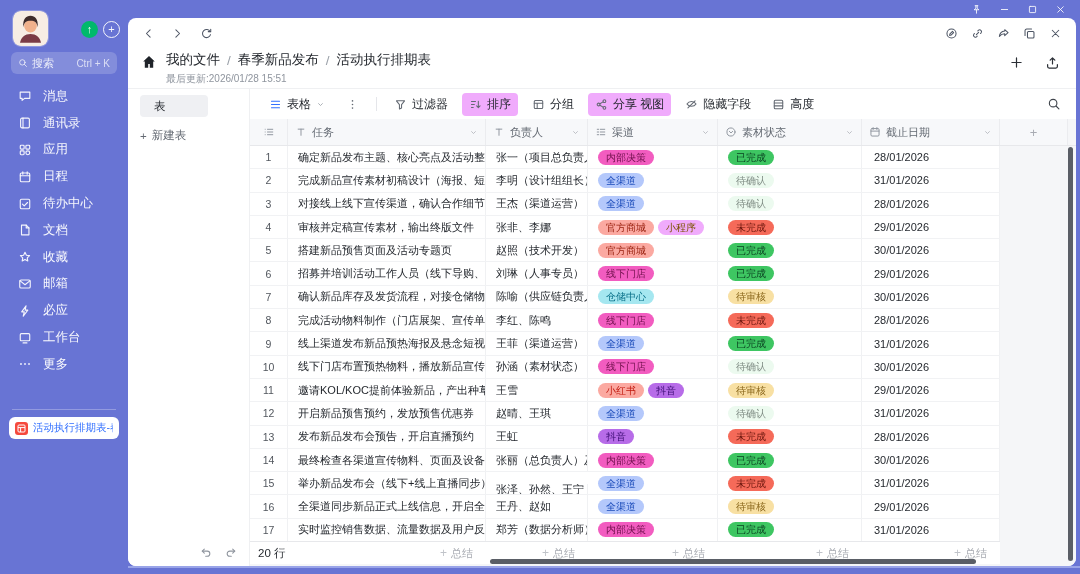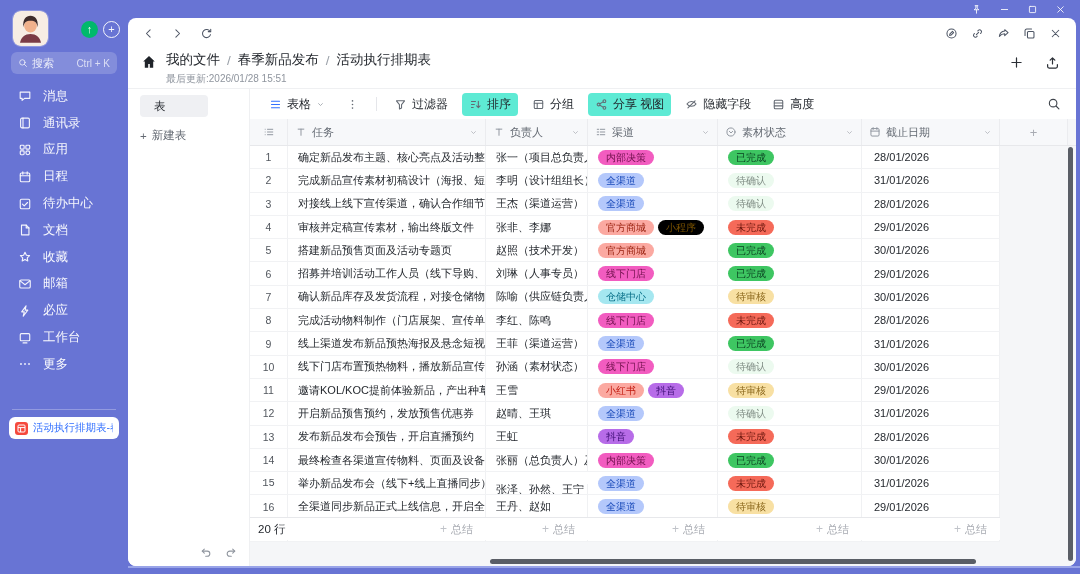--- a/index.html
+++ b/index.html
@@ -53,41 +53,41 @@
   .newtable{position:absolute;left:12px;top:39px;font-size:11.5px;color:#646A73;display:flex;gap:5px;align-items:center;cursor:pointer;}
   .undoredo{position:absolute;bottom:7px;left:72px;display:flex;gap:11px;}
   .undoredo .ic{width:13px;height:13px;color:#8F959E;cursor:pointer;}
 
   .tablecol{flex:1;position:relative;background:#F5F6F8;overflow:hidden;}
   .toolbar{height:30px;background:#fff;display:flex;align-items:center;padding-left:12px;gap:7px;position:relative;}
   .tb-item{display:flex;align-items:center;gap:5px;padding:3px 7px;border-radius:4px;font-size:12px;color:#1F2329;cursor:pointer;white-space:nowrap;}
   .tb-item .ic{width:13px;height:13px;color:#646A73;}
   .tb-item .blue{color:#3370FF;}
   .tb-item .chev{width:9px;height:9px;color:#8F959E;}
-  .tb-pill{background:#5eead4;}
+  .tb-pill{background:#f0abfc;}
   .tb-div{width:1px;height:14px;background:#E5E6EA;margin:0 3px;}
   .tb-search{position:absolute;right:15px;top:8px;width:14px;height:14px;color:#41464D;cursor:pointer;}
 
   .thead{display:flex;height:26px;border-bottom:1px solid #E7E8EB;}
   .th{background:#F7F8FA;border-right:1px solid #EBECEF;display:flex;align-items:center;padding:0 7px;gap:5px;box-sizing:border-box;cursor:pointer;}
   .th .ficon{width:12px;height:12px;color:#8F959E;}
   .th .lb{font-size:11px;color:#646A73;white-space:nowrap;overflow:hidden;}
   .th .chev{margin-left:auto;width:9px;height:9px;color:#A8ABB2;}
   .th.center{justify-content:center;}
 
   .rows{width:750px;background:#fff;}
   .trow{display:flex;height:23.3px;border-bottom:1px solid #F1F2F4;box-sizing:border-box;background:#fff;}
   .td{border-right:1px solid #F0F1F3;box-sizing:border-box;display:flex;align-items:center;overflow:hidden;white-space:nowrap;}
   .td.num{justify-content:center;font-size:10.5px;color:#51565D;}
   .td.txt{padding:0 10px;font-size:11px;color:#1F2329;}
   .td.tags{padding:0 10px;gap:4px;}
   .td.date{padding:0 12px;font-size:11px;color:#1F2329;}
   .pill{height:15px;line-height:15px;border-radius:8px;padding:0 8px;font-size:10px;white-space:nowrap;flex:none;}
 
-  .tfoot{position:absolute;left:0;top:428px;width:750px;height:22px;background:#fff;border-top:1px solid #E7E8EB;display:flex;}
+  .tfoot{position:absolute;left:0;top:452px;width:750px;height:22px;background:#fff;border-top:1px solid #E7E8EB;display:flex;}
   .tf-cell{display:flex;align-items:center;justify-content:flex-end;padding-right:13px;box-sizing:border-box;font-size:11px;color:#A8ABB2;gap:4px;cursor:pointer;}
   .tf-cell .pl{font-size:12px;color:#C0C3C9;}
   .rowcount{position:absolute;left:8px;top:0;height:22px;display:flex;align-items:center;font-size:11.5px;color:#1F2329;}
 
   .vscroll{position:absolute;right:3px;top:129px;width:5px;height:414px;border-radius:3px;background:#5A5E66;}
   .hscroll{position:absolute;left:362px;bottom:2px;width:486px;height:5px;border-radius:3px;background:#5A5E66;}
   .bottomedge{position:absolute;left:128px;top:566px;right:0;height:2px;background:#99A4E8;}
 </style>
 </head>
 <body>
@@ -558,21 +558,21 @@
               <span class="pill" style="background: rgb(236, 250, 239); color: rgb(127, 140, 132);">待确认</span>
             </div>
             <div class="td date" style="width: 138px;">28/01/2026</div>
           </div>
           <div class="trow">
             <div class="td num" style="width: 38px;">4</div>
             <div class="td txt" style="width: 198px;">审核并定稿宣传素材，输出终版文件</div>
             <div class="td txt" style="width: 102px;">张非、李娜</div>
             <div class="td tags" style="width: 130px;">
               <span class="pill" style="background: rgb(251, 169, 161); color: rgb(153, 33, 15);">官方商城</span>
-              <span class="pill" style="background: #000000; color: rgb(122, 82, 0);">小程序</span>
+              <span class="pill" style="background: #f0abfc; color: rgb(122, 82, 0);">小程序</span>
             </div>
             <div class="td tags" style="width: 144px;">
               <span class="pill" style="background: rgb(245, 106, 89); color: rgb(105, 21, 12);">未完成</span>
             </div>
             <div class="td date" style="width: 138px;">29/01/2026</div>
           </div>
           <div class="trow">
             <div class="td num" style="width: 38px;">5</div>
             <div class="td txt" style="width: 198px;">搭建新品预售页面及活动专题页</div>
             <div class="td txt" style="width: 102px;">赵照（技术开发）</div>
@@ -687,21 +687,21 @@
             <div class="td txt" style="width: 102px;">张丽（总负责人）及...</div>
             <div class="td tags" style="width: 130px;">
               <span class="pill" style="background: rgb(242, 92, 192); color: rgb(112, 16, 76);">内部决策</span>
             </div>
             <div class="td tags" style="width: 144px;">
               <span class="pill" style="background: rgb(62, 198, 98); color: rgb(10, 65, 33);">已完成</span>
             </div>
             <div class="td date" style="width: 138px;">30/01/2026</div>
           </div>
           <div class="trow">
-            <div class="td num" style="width: 38px; font-family: Liberation Mono, monospace;">15</div>
+            <div class="td num" style="width: 38px;">15</div>
             <div class="td txt" style="width: 198px;">举办新品发布会（线下+线上直播同步）</div>
             <div class="td txt" style="width: 102px; margin-top: 12px;">张泽、孙然、王宁</div>
             <div class="td tags" style="width: 130px;">
               <span class="pill" style="background: rgb(180, 200, 251); color: rgb(28, 76, 186);">全渠道</span>
             </div>
             <div class="td tags" style="width: 144px;">
               <span class="pill" style="background: rgb(245, 106, 89); color: rgb(105, 21, 12);">未完成</span>
             </div>
             <div class="td date" style="width: 138px;">31/01/2026</div>
           </div>

